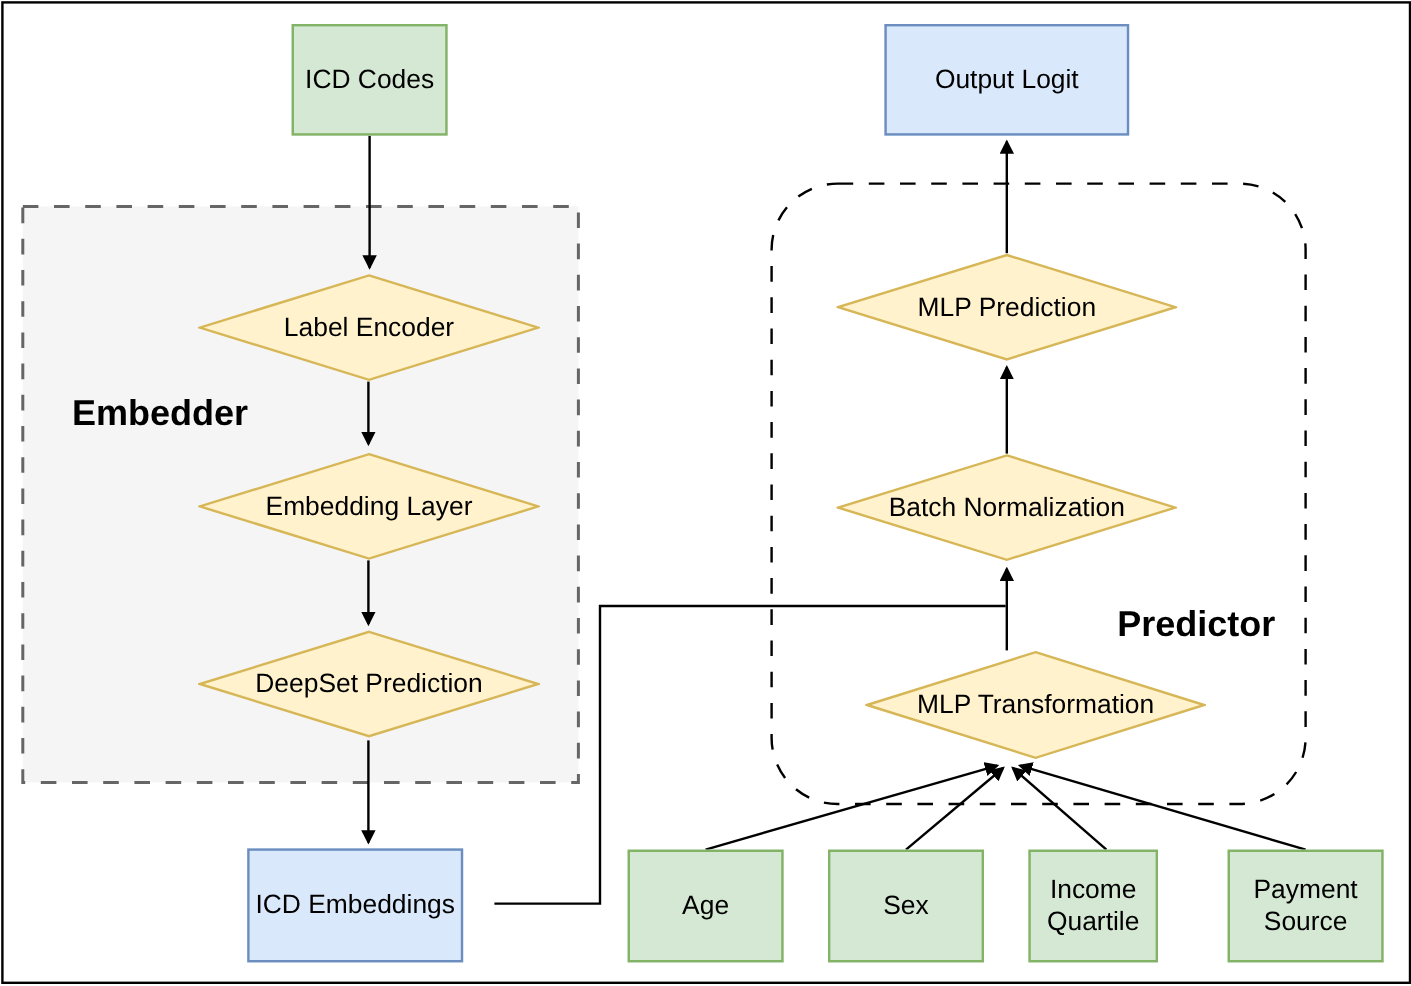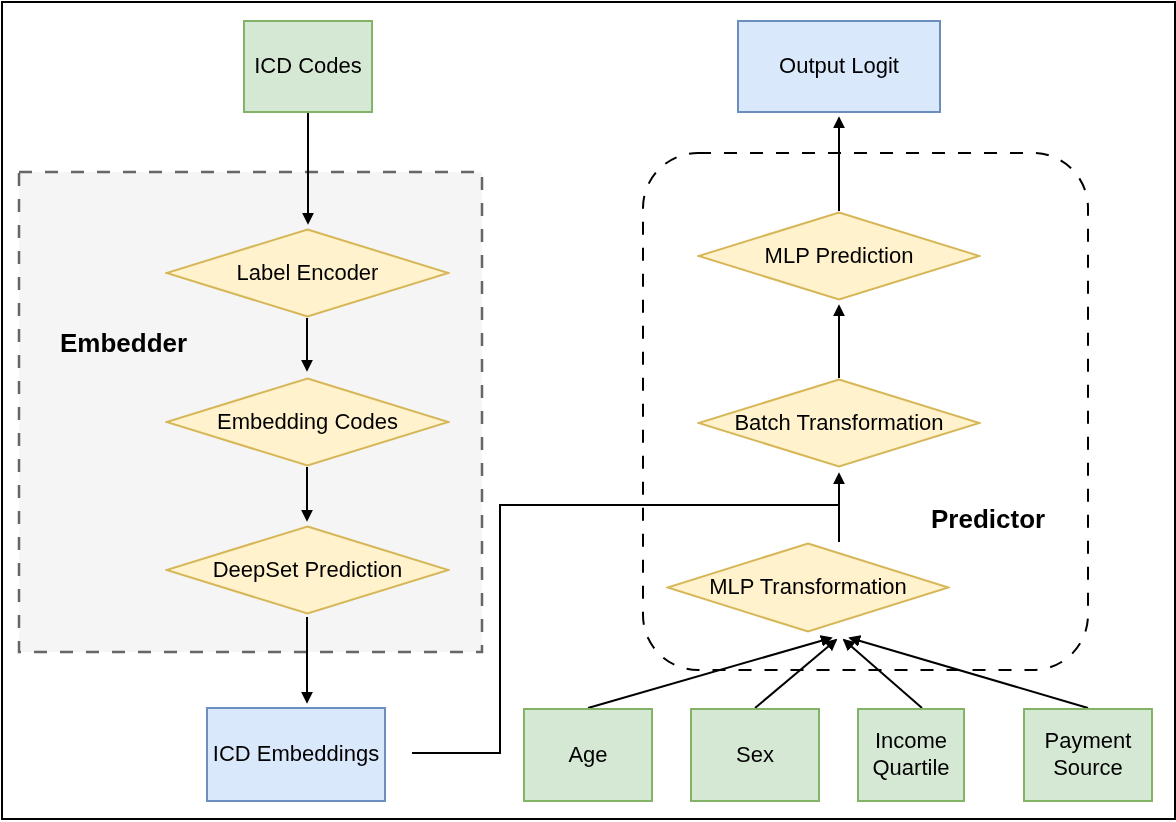--- a/index.html
+++ b/index.html
@@ -28,21 +28,21 @@
     position:absolute;display:flex;align-items:center;justify-content:center;
     text-align:center;font-size:22px;line-height:1.22;z-index:1;box-sizing:border-box;
   }
   .node.rect{border:2px solid;text-align:center;}
   .node.green{background:var(--green-fill);border-color:var(--green-stroke);}
   .node.blue{background:var(--blue-fill);border-color:var(--blue-stroke);}
   .node.diamond svg{position:absolute;left:0;top:0;width:100%;height:100%;}
   .node.diamond polygon{fill:var(--yellow-fill);stroke:var(--yellow-stroke);stroke-width:2;}
   .lbl{position:relative;z-index:1;padding:0 4px;}
   .group-label{
-    position:absolute;font-weight:bold;font-size:26px;z-index:2;
+    position:absolute;font-weight:bold;font-size:30px;z-index:2;
     white-space:nowrap;
   }
 </style>
 </head>
 <body>
 
 <div class="canvas">
 
   <svg class="wires">
     <defs>
@@ -82,21 +82,21 @@
     <svg viewBox="0 0 285 90" preserveAspectRatio="none">
       <polygon points="142.5,1.5 283.5,45 142.5,88.5 1.5,45"></polygon>
     </svg>
     <span class="lbl">Label Encoder</span>
   </div>
 
   <div class="node diamond" style="left:165px;top:377px;width:285px;height:90px;">
     <svg viewBox="0 0 285 90" preserveAspectRatio="none">
       <polygon points="142.5,1.5 283.5,45 142.5,88.5 1.5,45"></polygon>
     </svg>
-    <span class="lbl">Embedding Codes</span>
+    <span class="lbl">Embedding Layer</span>
   </div>
 
   <div class="node diamond" style="left:165px;top:525px;width:285px;height:90px;">
     <svg viewBox="0 0 285 90" preserveAspectRatio="none">
       <polygon points="142.5,1.5 283.5,45 142.5,88.5 1.5,45"></polygon>
     </svg>
     <span class="lbl">DeepSet Prediction</span>
   </div>
 
   <div class="node rect blue" style="left:206px;top:707px;width:180px;height:95px;">
@@ -107,24 +107,24 @@
     <svg viewBox="0 0 284 90" preserveAspectRatio="none">
       <polygon points="142,1.5 282.5,45 142,88.5 1.5,45"></polygon>
     </svg>
     <span class="lbl">MLP Prediction</span>
   </div>
 
   <div class="node diamond" style="left:697px;top:378px;width:284px;height:90px;">
     <svg viewBox="0 0 284 90" preserveAspectRatio="none">
       <polygon points="142,1.5 282.5,45 142,88.5 1.5,45"></polygon>
     </svg>
-    <span class="lbl">Batch Transformation</span>
+    <span class="lbl">Batch Normalization</span>
   </div>
 
-  <div class="node diamond" style="left:666px;top:542px;width:284px;height:91px;">
+  <div class="node diamond" style="left:721px;top:542px;width:284px;height:91px;">
     <svg viewBox="0 0 284 91" preserveAspectRatio="none">
       <polygon points="142,1.5 282.5,45.5 142,89.5 1.5,45.5"></polygon>
     </svg>
     <span class="lbl">MLP Transformation</span>
   </div>
 
   <div class="node rect green" style="left:690px;top:708px;width:130px;height:94px;">
     <span class="lbl">Sex</span>
   </div>
   <div class="node rect green" style="left:523px;top:708px;width:130px;height:94px;">

